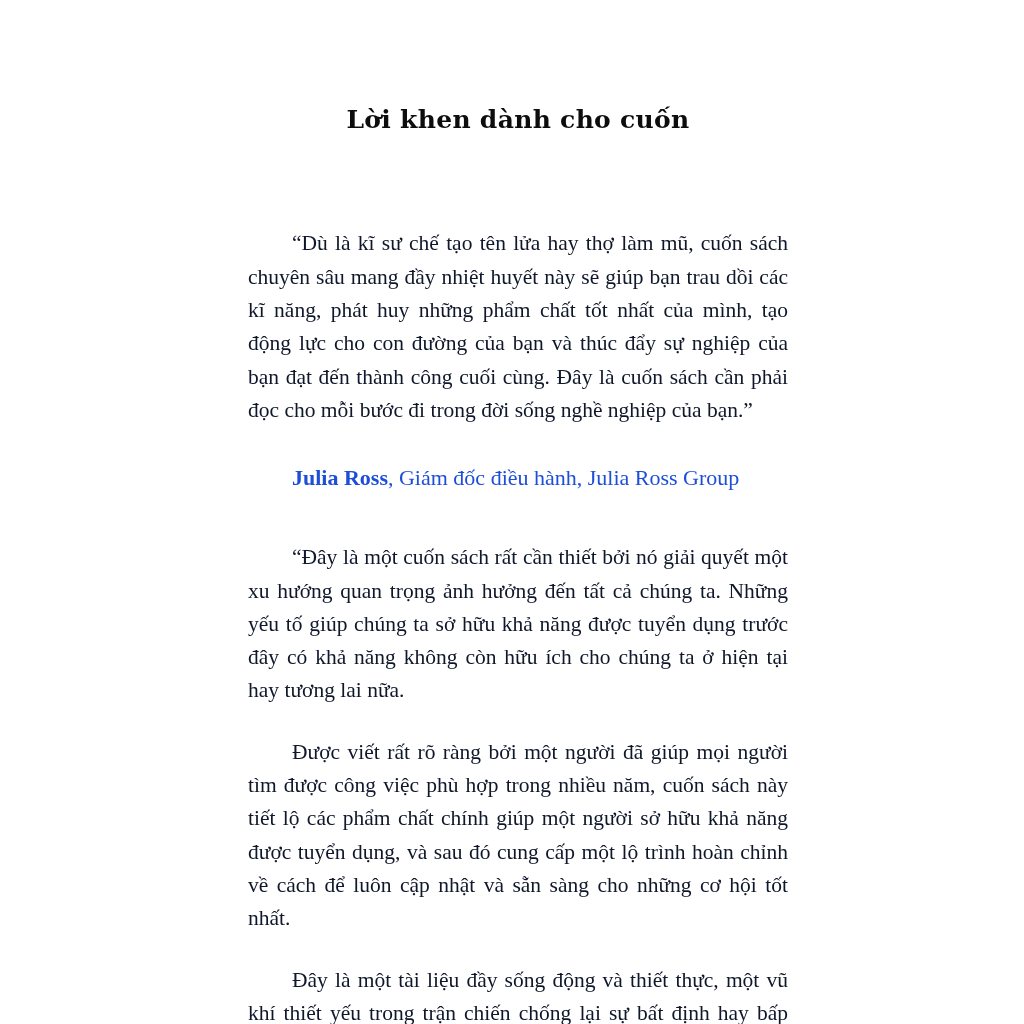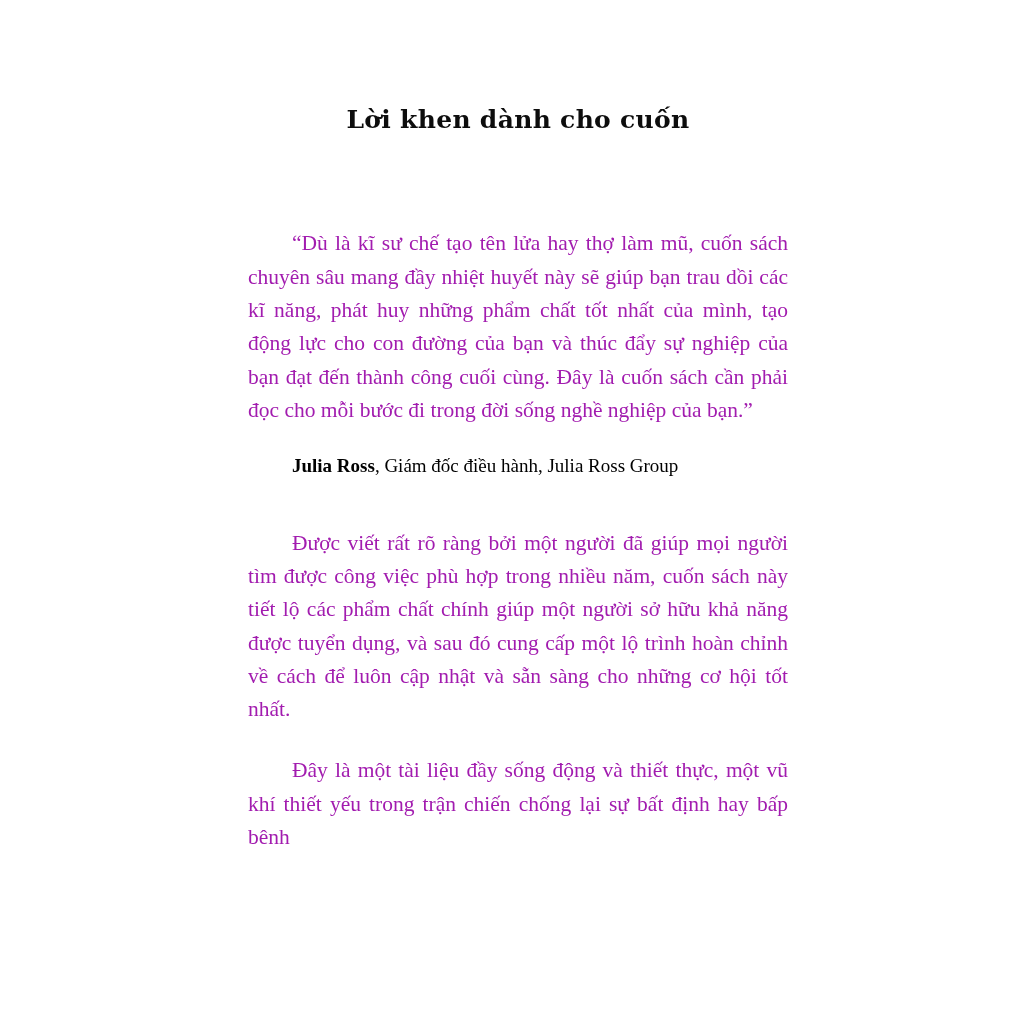--- a/index.html
+++ b/index.html
@@ -52,31 +52,31 @@
   .quote-body {
     margin-top: 92px;
   }
   p.para {
     margin: 0;
     font-size: 21.5px;
     line-height: 1.55;
     text-align: justify;
     text-justify: inter-word;
     text-indent: 44px;
-    color: #a21caf;
+    color: #0f172a;
   }
   p.para + p.para {
     margin-top: 28px;
   }
   .attribution {
-    margin-top: 24px;
-    font-size: 19px;
+    margin-top: 34px;
+    font-size: 22px;
     line-height: 1.55;
     text-indent: 44px;
-    color: #000000;
+    color: #1d4ed8;
   }
   .attribution .name {
     font-weight: bold;
   }
   .block-gap {
     height: 46px;
   }
 </style>
 </head>
 <body>
@@ -93,19 +93,20 @@
       <div>
         <p class="para">“Dù là kĩ sư chế tạo tên lửa hay thợ làm mũ, cuốn sách chuyên sâu mang đầy nhiệt huyết này sẽ giúp bạn trau dồi các kĩ năng, phát huy những phẩm chất tốt nhất của mình, tạo động lực cho con đường của bạn và thúc đẩy sự nghiệp của bạn đạt đến thành công cuối cùng. Đây là cuốn sách cần phải đọc cho mỗi bước đi trong đời sống nghề nghiệp của bạn.”</p>
         <div class="attribution">
           <span class="name">Julia Ross</span><span>, Giám đốc điều hành, Julia Ross Group</span>
         </div>
       </div>
 
       <div class="block-gap"></div>
 
       <div>
+        <p class="para">“Đây là một cuốn sách rất cần thiết bởi nó giải quyết một xu hướng quan trọng ảnh hưởng đến tất cả chúng ta. Những yếu tố giúp chúng ta sở hữu khả năng được tuyển dụng trước đây có khả năng không còn hữu ích cho chúng ta ở hiện tại hay tương lai nữa.</p>
         <p class="para">Được viết rất rõ ràng bởi một người đã giúp mọi người tìm được công việc phù hợp trong nhiều năm, cuốn sách này tiết lộ các phẩm chất chính giúp một người sở hữu khả năng được tuyển dụng, và sau đó cung cấp một lộ trình hoàn chỉnh về cách để luôn cập nhật và sẵn sàng cho những cơ hội tốt nhất.</p>
         <p class="para">Đây là một tài liệu đầy sống động và thiết thực, một vũ khí thiết yếu trong trận chiến chống lại sự bất định hay bấp bênh</p>
       </div>
 
     </div>
   </div>
 </div>
 
 </body></html>

